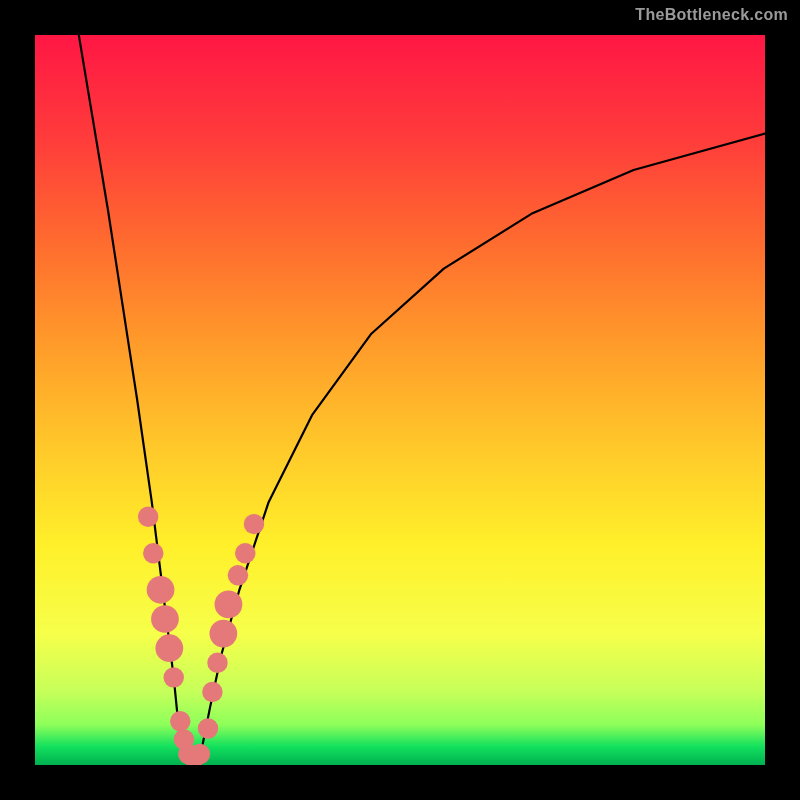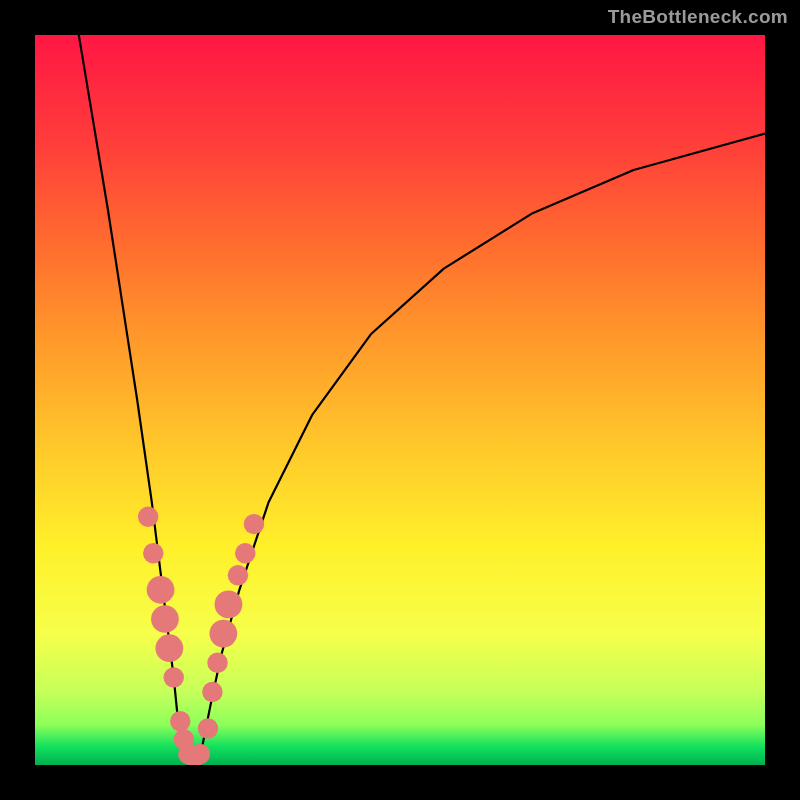--- a/index.html
+++ b/index.html
@@ -37,21 +37,21 @@
   }
   svg.curves {
     position: absolute;
     inset: 0;
   }
   .watermark {
     position: absolute;
     top: 6px;
     right: 12px;
     color: #9a9a9a;
-    font-size: 19px;
+    font-size: 16px;
     font-weight: 600;
     letter-spacing: 0.3px;
     white-space: nowrap;
     user-select: none;
   }
 </style>
 </head>
 <body>
 
 <div class="stage">

